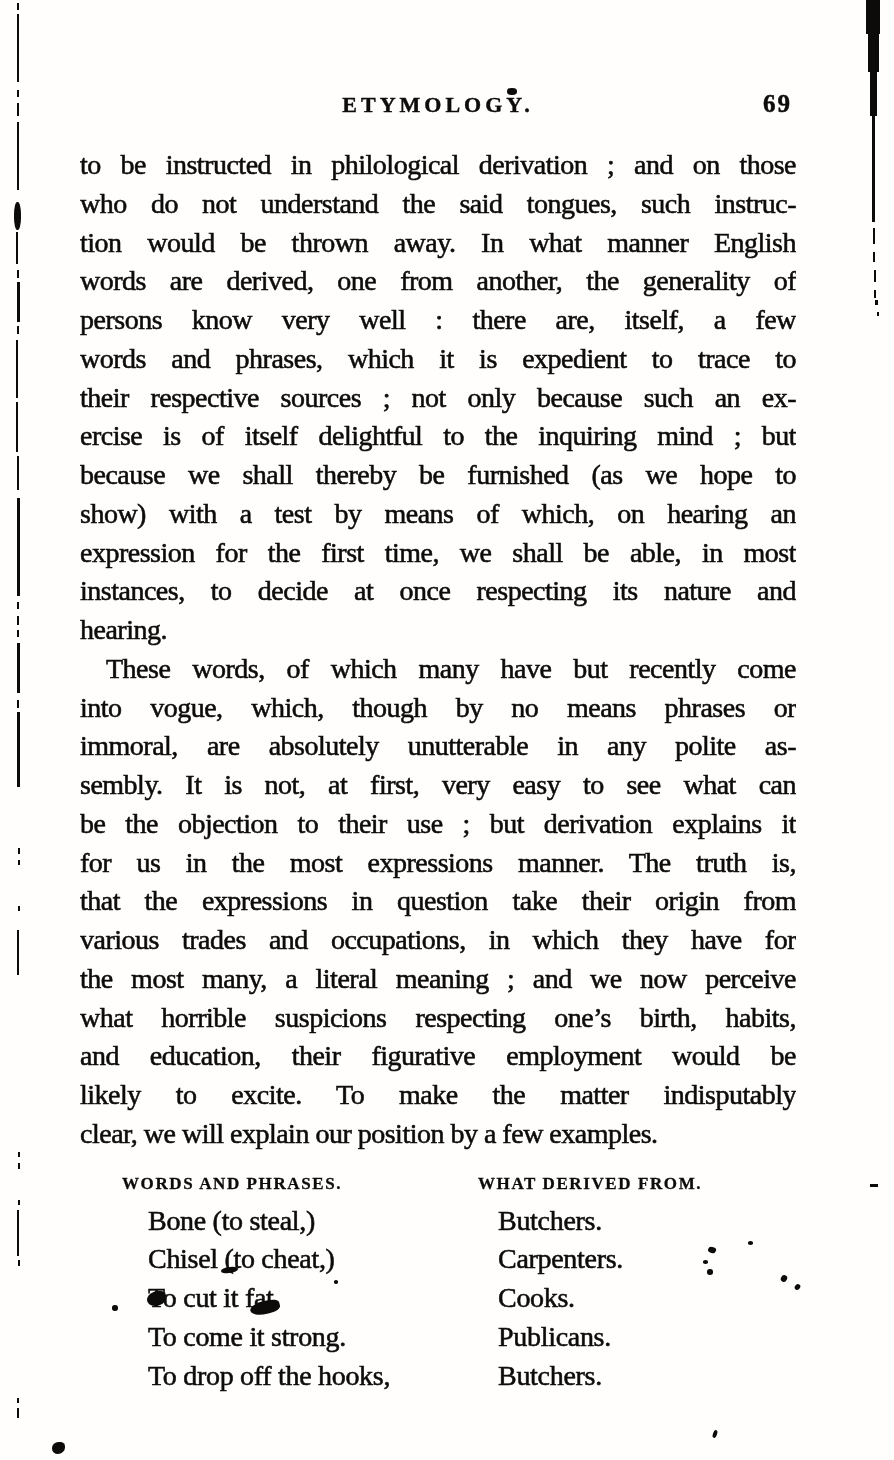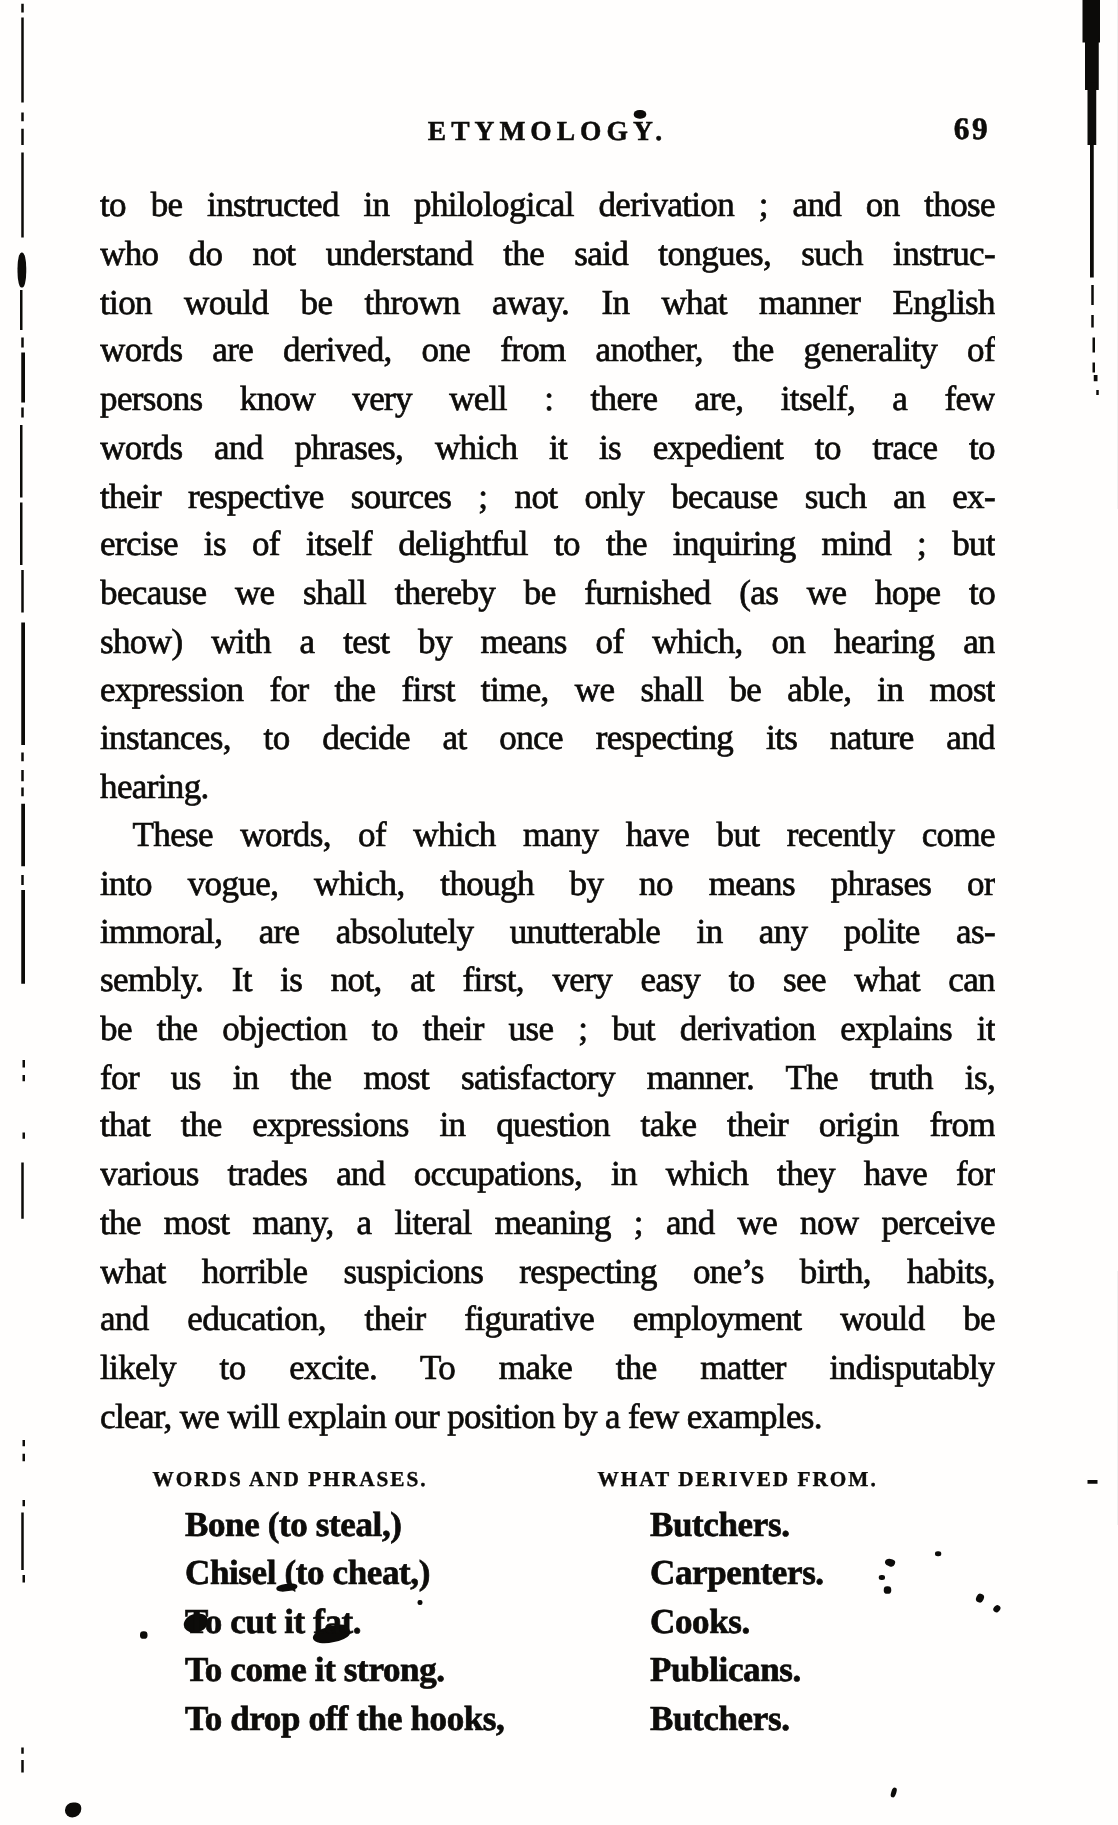--- a/index.html
+++ b/index.html
@@ -47,23 +47,23 @@
     -webkit-text-stroke:0.55px #0d0c0a;
   }
   .t-head {
     position:relative; height:34px;
     font-size:17px; font-weight:bold; letter-spacing:1.6px;
     line-height:24px;
     -webkit-text-stroke:0.3px #0d0c0a;
   }
   .t-head .col1h { position:absolute; left:42px; top:4px; }
   .t-head .col2h { position:absolute; left:398px; top:4px; }
-  .t-row { position:relative; height:38.8px;font-weight:bold; }
+  .t-row { position:relative; height:38.8px; }
   .t-row .c1 { position:absolute; left:68px; }
-  .t-row .c2 { position:absolute; left:440px; }
+  .t-row .c2 { position:absolute; left:418px; }
   
   .marks i { position:absolute; display:block; background:#0c0b09; }
   .rd { border-radius:45%; }
 </style>
 </head>
 <body>
 
 <div class="page">
 
   <div class="marks">
@@ -147,21 +147,21 @@
       <div class="line">because we shall thereby be furnished (as we hope to</div>
       <div class="line">show) with a test by means of which, on hearing an</div>
       <div class="line">expression for the first time, we shall be able, in most</div>
       <div class="line">instances, to decide at once respecting its nature and</div>
       <div class="line flush">hearing.</div>
       <div class="line indent">These words, of which many have but recently come</div>
       <div class="line">into vogue, which, though by no means phrases or</div>
       <div class="line">immoral, are absolutely unutterable in any polite as-</div>
       <div class="line">sembly.  It is not, at first, very easy to see what can</div>
       <div class="line">be the objection to their use ; but derivation explains it</div>
-      <div class="line">for us in the most satisfactory manner.  The truth is,</div>
+      <div class="line">for us in the most expressions manner.  The truth is,</div>
       <div class="line">that the expressions in question take their origin from</div>
       <div class="line">various trades and occupations, in which they have for</div>
       <div class="line">the most many, a literal meaning ; and we now perceive</div>
       <div class="line">what horrible suspicions respecting one’s birth, habits,</div>
       <div class="line">and education, their figurative employment would be</div>
       <div class="line">likely to excite.  To make the matter indisputably</div>
       <div class="line flush">clear, we will explain our position by a few examples.</div>
     </div>
 
     <div class="deriv-table">

